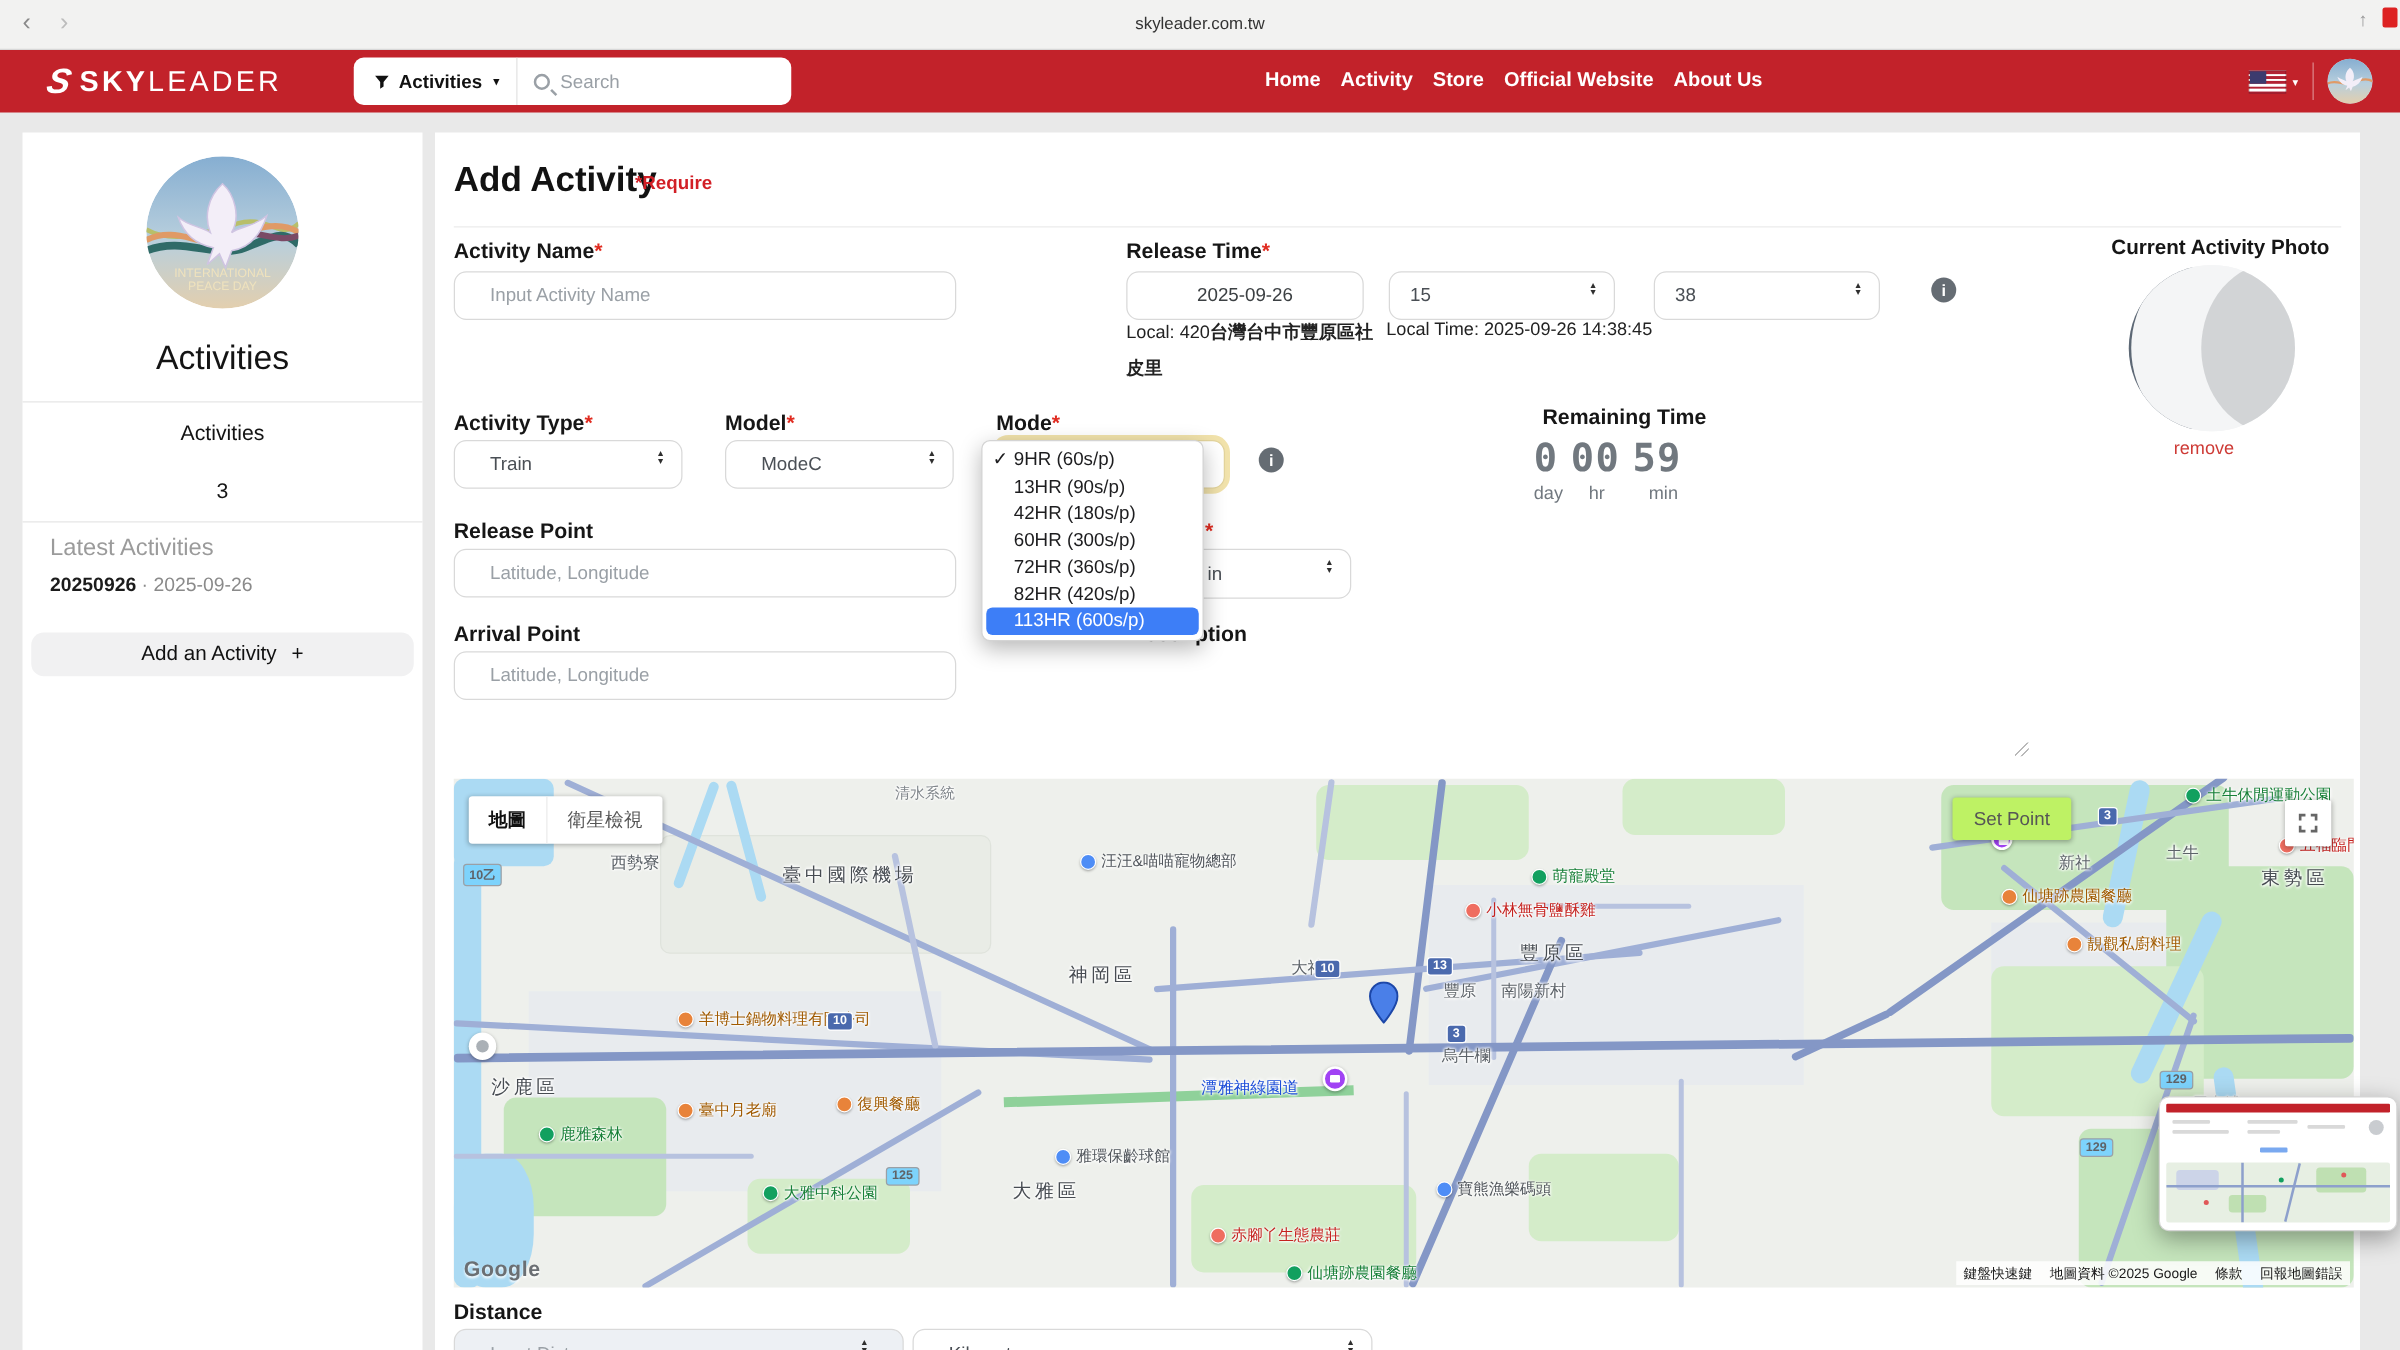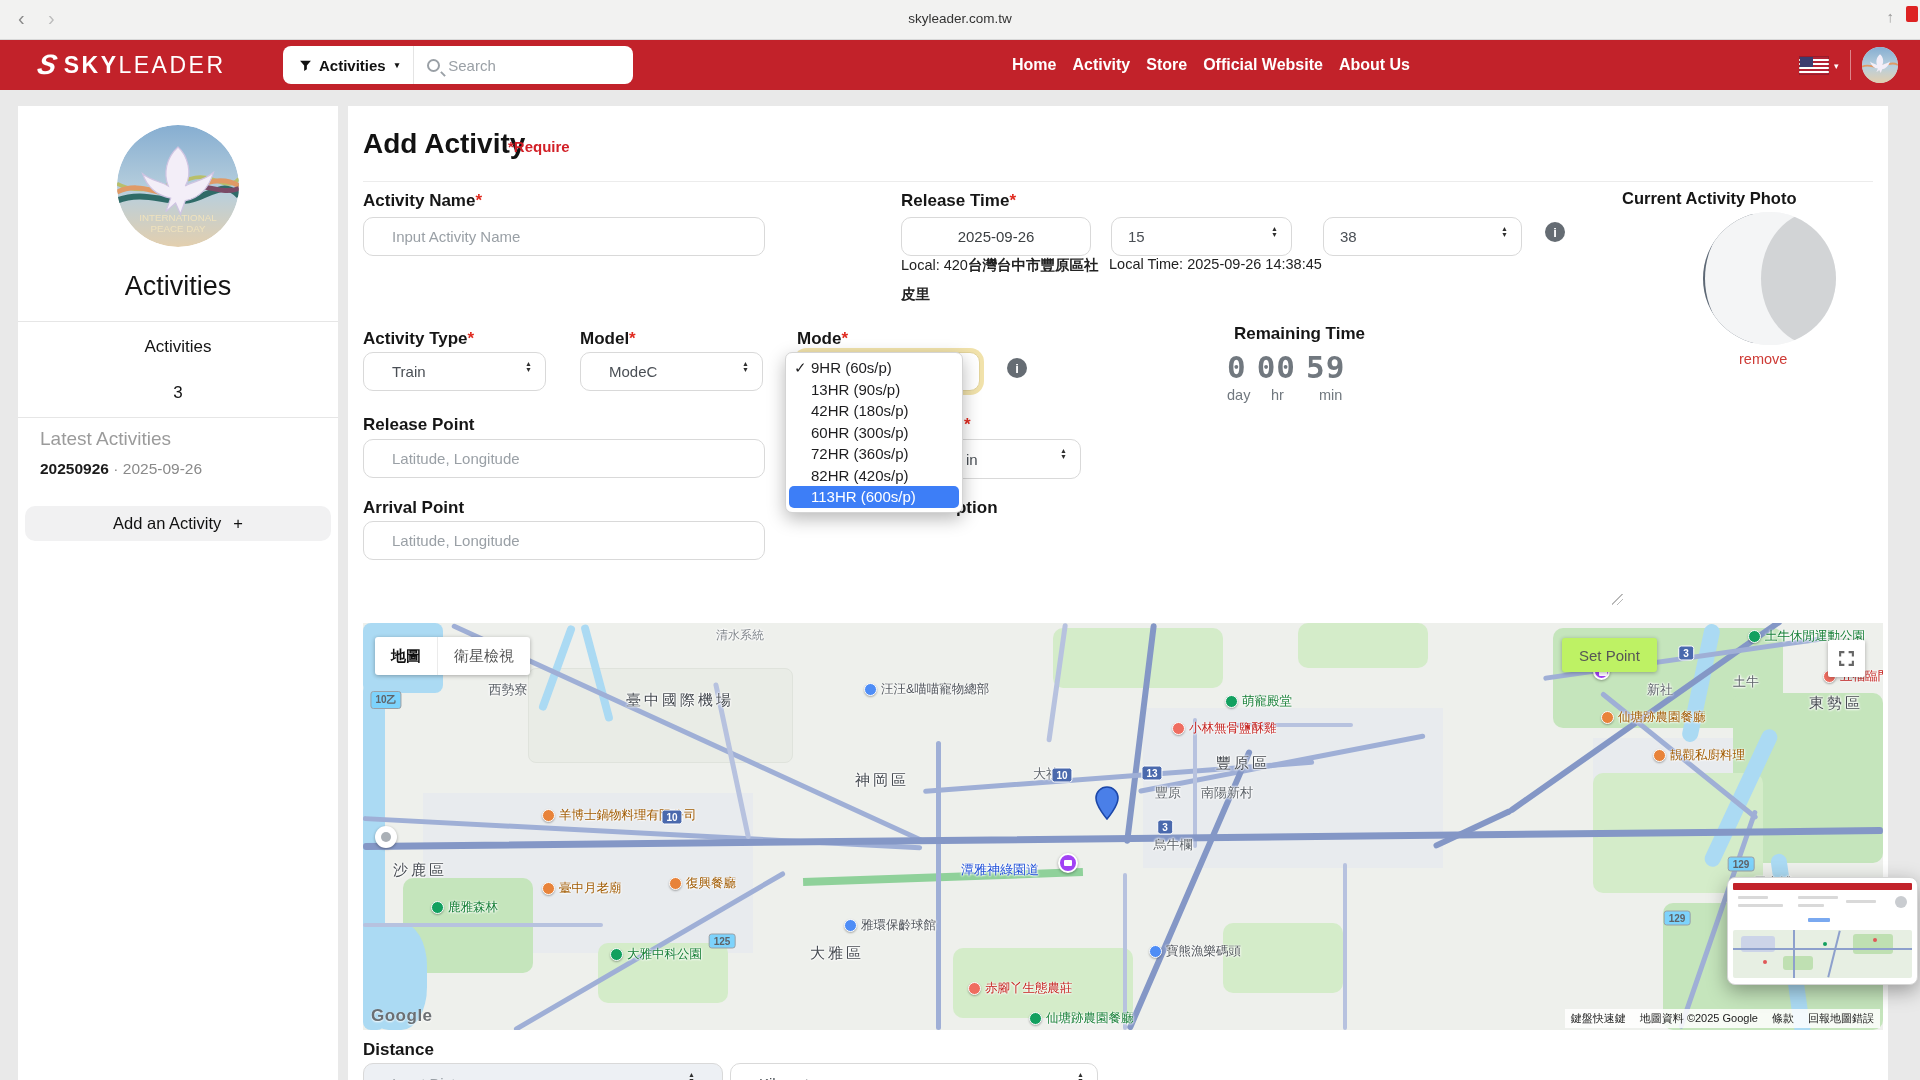--- a/index.html
+++ b/index.html
@@ -241,33 +241,33 @@
 
   <div class="flabel" style="left:553px;top:85px"><span>Release Time</span><span class="req">*</span></div>
   <input class="tinput" style="left: 553px; top: 111px; width: 190px; text-align: center; padding-left: 0px;" value="2025-09-26">
   <div class="fake-select" style="left:763px;top:111px;width:181px">
     <span>15</span>
     <span class="stepper">
         <span>▲</span>
         <span>▼</span>
       </span>
   </div>
-  <div class="fake-select" style="left:975px;top:111px;width:199px">
+  <div class="fake-select" style="left:975px;top:111px;width:181px">
     <span>38</span>
     <span class="stepper">
         <span>▲</span>
         <span>▼</span>
       </span>
   </div>
   <div class="info-icon" style="left:1197px;top:116px">i</div>
   <div class="local-line" style="left:553px;top:150px"><span>Local: 420</span><b>台灣台中市豐原區社</b></div>
   <div class="local-line" style="left:553px;top:179px"><b>皮里</b></div>
   <div class="local-line" style="left:761px;top:150px">Local Time: 2025-09-26 14:38:45</div>
 
-  <div class="photo-label" style="left:1274px;top:83px">Current Activity Photo</div>
+  <div class="photo-label" style="left:1341px;top:83px">Current Activity Photo</div>
   <div class="photo-circle" style="left:1355px;top:106px">
     <span class="c1"></span>
       <span class="c2"></span>
       <span class="c3"></span>
   </div>
   <div class="remove-link" style="left:1391px;top:245px">remove</div>
 
   <div class="flabel" style="left:15px;top:223px"><span>Activity Type</span><span class="req">*</span></div>
   <div class="fake-select" style="left:15px;top:246px;width:183px;padding-left:28px">
     <span>Train</span>

